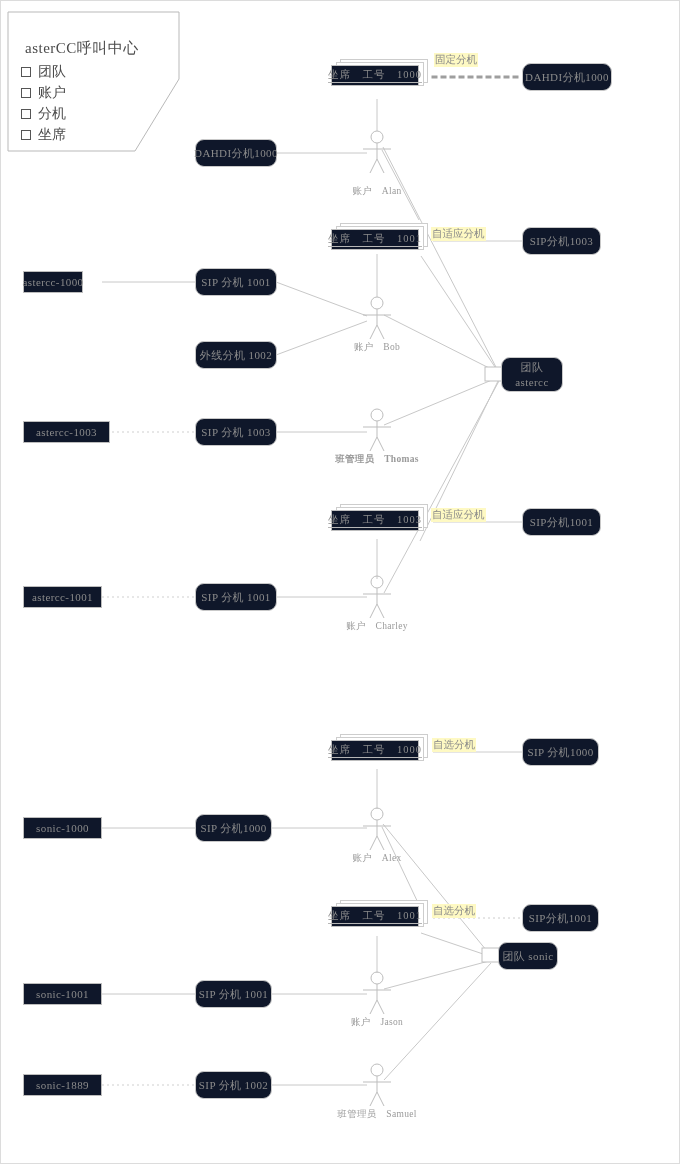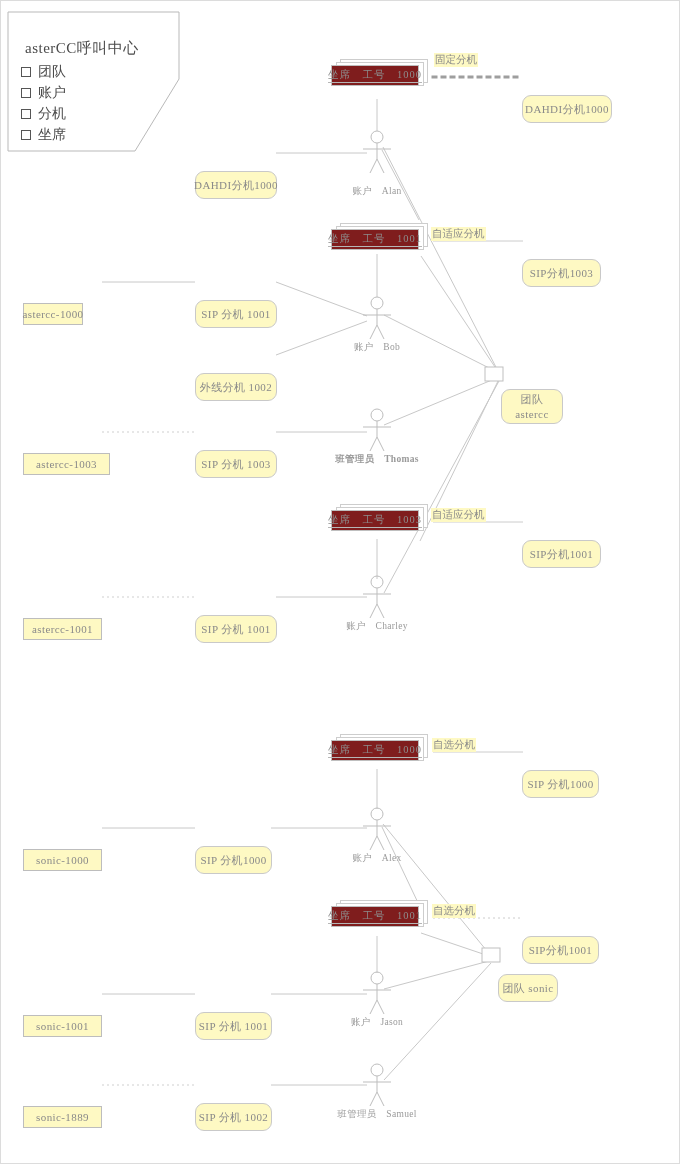--- a/index.html
+++ b/index.html
@@ -12,33 +12,33 @@
   .legend{position:absolute;left:6px;top:10px;width:172px;height:140px;}
   .legend-title{position:absolute;left:18px;top:28px;font-size:15px;color:#4a4a4a;
                 letter-spacing:.5px;white-space:nowrap;text-align:right;}
   .legend-list{position:absolute;left:14px;top:50px;margin:0;padding:0;list-style:none;}
   .legend-list li{display:flex;align-items:center;height:21px;font-size:14px;color:#4a4a4a;}
   .legend-box{display:inline-block;width:8px;height:8px;border:1px solid #555;margin-right:7px;}
 
   
   .node{position:absolute;box-sizing:border-box;display:flex;align-items:center;
         justify-content:center;text-align:center;color:#8a8a8a;font-size:11px;
-        letter-spacing:.4px;white-space:nowrap;background:#fef9c3;margin-top:32px;}
+        letter-spacing:.4px;white-space:nowrap;background:#0f172a;}
   .rounded{border:1px solid #c9c9c9;border-radius:9px;}
   .rect{border:1px solid #bdbdbd;}
   .team{flex-direction:column;line-height:1.35;font-size:11px;}
 
   
   .stack{position:absolute;width:97px;height:27px;}
   .stack .sh{position:absolute;box-sizing:border-box;border:1px solid #cdcdcd;background:#fff;
              width:88px;height:24px;}
   .stack .sh2{left:9px;top:0px;}
   .stack .sh1{left:5px;top:3px;}
   .stack .front{position:absolute;left:0px;top:6px;width:88px;height:21px;
-                box-sizing:border-box;border:1px solid #bfbfbf;background:#7f1d1d;
+                box-sizing:border-box;border:1px solid #bfbfbf;background:#0f172a;
                 display:flex;align-items:center;justify-content:center;}
   .stack .front span{font-size:10.5px;color:#8d8d8d;border-bottom:1px solid #b6b6b6;
                      padding-bottom:0px;letter-spacing:1px;white-space:nowrap;}
 
   
   .actor{position:absolute;width:34px;height:44px;}
   .actor .alabel{position:absolute;top:44px;left:50%;transform:translateX(-50%);
                  font-size:9.5px;color:#9a9a9a;white-space:nowrap;letter-spacing:.3px;}
   .edge-label{position:absolute;font-size:10.5px;color:#8a8a8a;white-space:nowrap;
               background:#fef9c3;padding:0 1px;}

